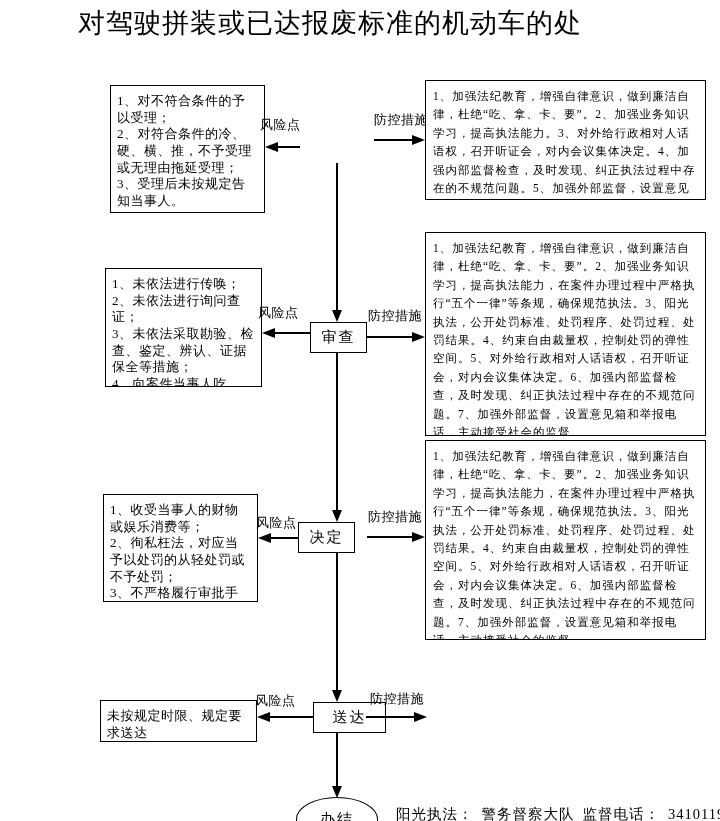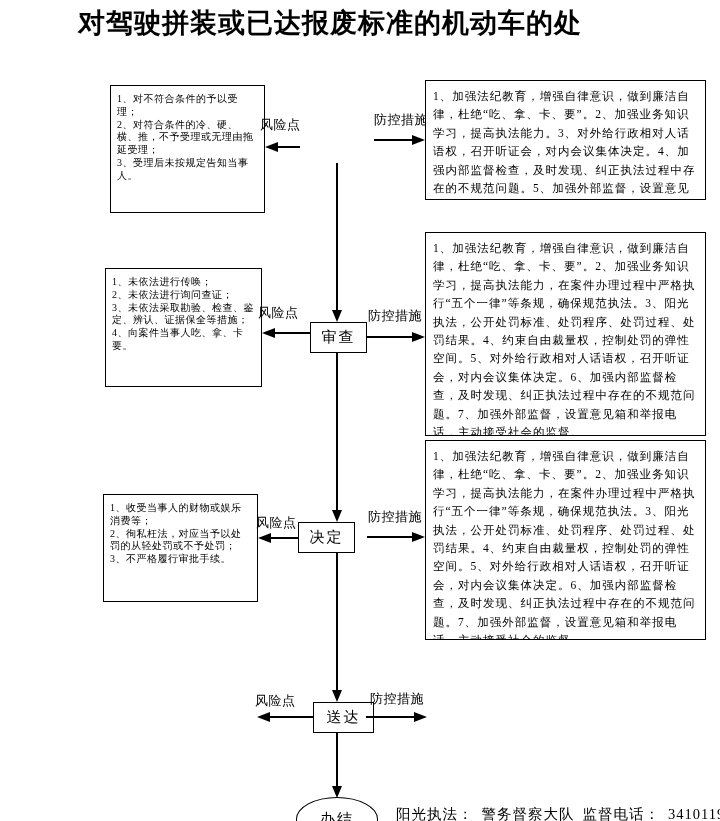--- a/index.html
+++ b/index.html
@@ -5,26 +5,26 @@
   html,body{margin:0;padding:0;background:#fff;}
   #canvas{
     position:relative;width:720px;height:821px;background:#ffffff;
     overflow:hidden;color:#000;
     font-family:"Liberation Serif","DejaVu Serif",serif;
   }
   .abs{position:absolute;}
   
   #title{
     left:0;top:8px;width:660px;text-align:center;
-    font-size:27px;font-weight:bold;line-height:1.18;letter-spacing:1px;
+    font-size:27px;font-weight:normal;line-height:1.18;letter-spacing:1px;
   }
   
   .riskbox{
     border:1.5px solid #000;background:#fff;
-    font-size:10px;line-height:1.28;letter-spacing:0.5px;
+    font-size:13px;line-height:1.28;letter-spacing:0.5px;
     padding:7px 6px;box-sizing:border-box;white-space:pre-line;overflow:hidden;
   }
   .measurebox{
     border:1.5px solid #000;background:#fff;
     font-size:11.5px;line-height:1.6;letter-spacing:1px;
     padding:6px 7px;box-sizing:border-box;overflow:hidden;
   }
   
   .node{
     border:1.5px solid #000;background:#fff;display:flex;
@@ -109,26 +109,27 @@
 
   <div class="abs alabel" style="left:368px;top:508px;">防控措施</div>
   <div class="abs hline" style="left:367px;top:536px;width:46px;"></div>
   <div class="abs ah-right" style="left:412px;top:532px;"></div>
 
   <div class="abs measurebox" style="left:425px;top:440px;width:281px;height:200px;">1、加强法纪教育，增强自律意识，做到廉洁自律，杜绝“吃、拿、卡、要”。2、加强业务知识学习，提高执法能力，在案件办理过程中严格执行“五个一律”等条规，确保规范执法。3、阳光执法，公开处罚标准、处罚程序、处罚过程、处罚结果。4、约束自由裁量权，控制处罚的弹性空间。5、对外给行政相对人话语权，召开听证会，对内会议集体决定。6、加强内部监督检查，及时发现、纠正执法过程中存在的不规范问题。7、加强外部监督，设置意见箱和举报电话，主动接受社会的监督。</div>
 
   <div class="abs vline" style="left:336px;top:553px;height:137px;"></div>
   <div class="abs ah-down" style="left:332px;top:690px;"></div>
 
+  <div class="abs riskbox" style="left:100px;top:700px;width:157px;height:42px;">未按规定时限、规定要求送达</div>
 
   <div class="abs alabel" style="left:255px;top:692px;">风险点</div>
   <div class="abs ah-left" style="left:257px;top:712px;"></div>
   <div class="abs hline" style="left:269px;top:716px;width:44px;"></div>
 
-  <div class="abs node" style="left:313px;top:702px;width:61px;height:31px;">
+  <div class="abs node" style="left:313px;top:702px;width:73px;height:31px;">
     <span>送达</span>
   </div>
 
   <div class="abs alabel" style="left:370px;top:690px;">防控措施</div>
   <div class="abs hline" style="left:366px;top:716px;width:49px;"></div>
   <div class="abs ah-right" style="left:414px;top:712px;"></div>
 
 
   <div class="abs vline" style="left:336px;top:733px;height:54px;"></div>
   <div class="abs ah-down" style="left:332px;top:786px;"></div>

